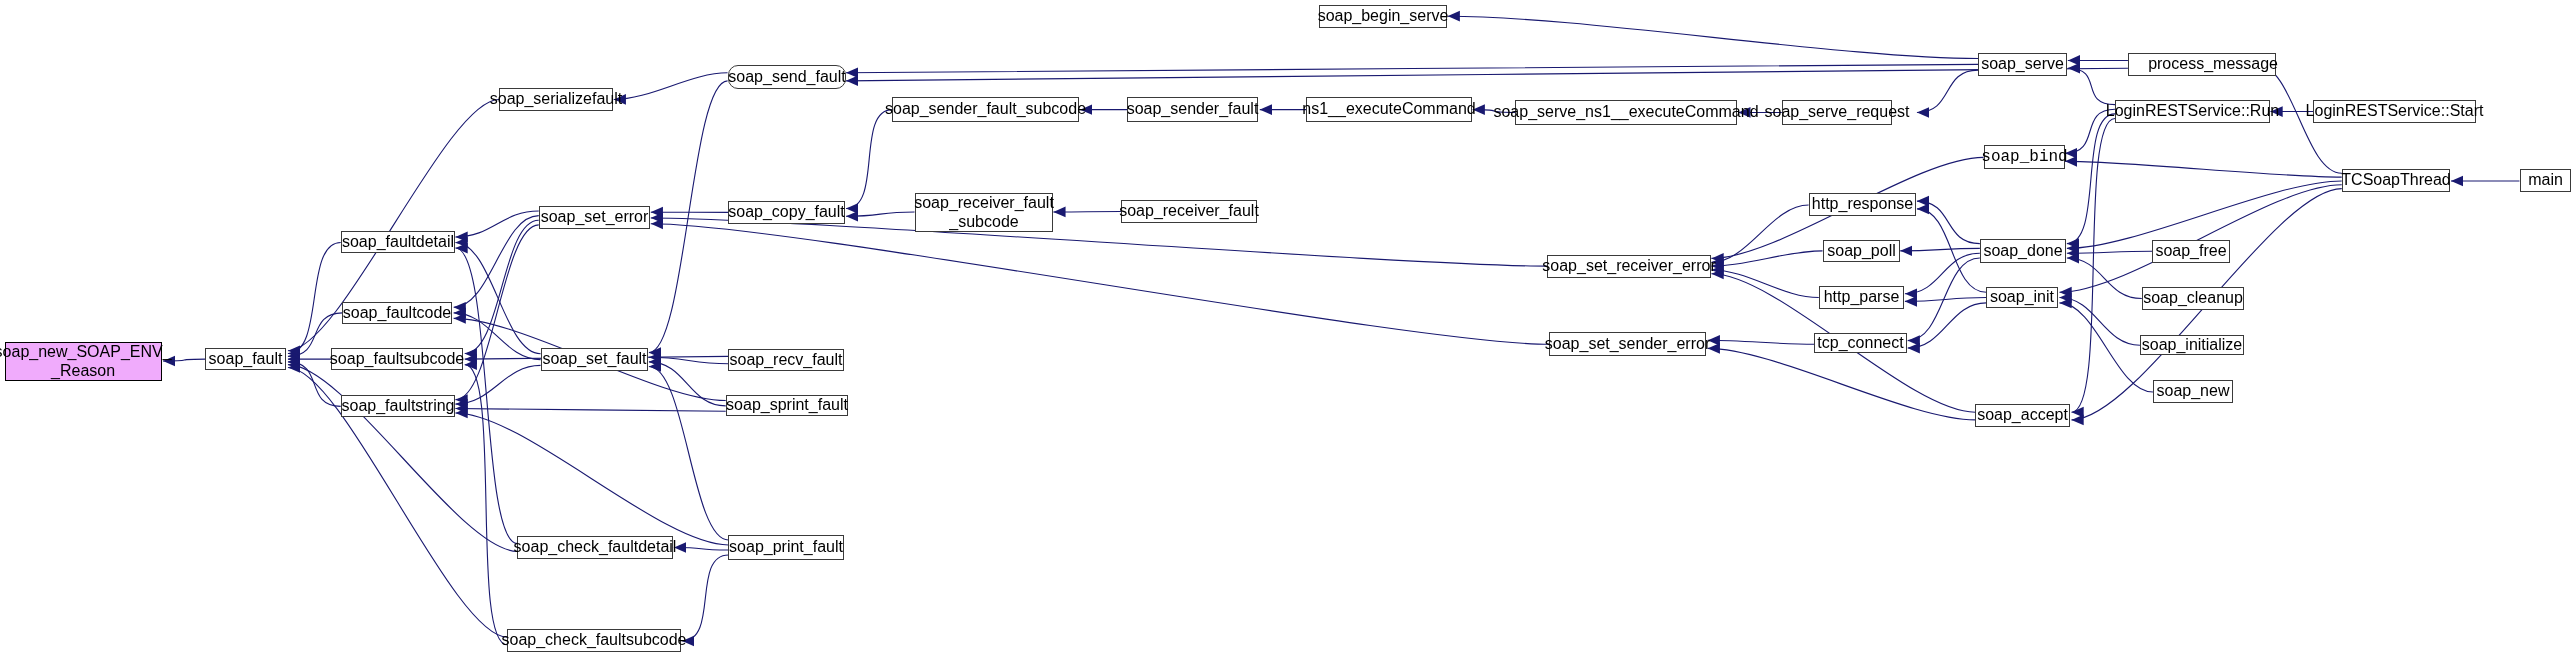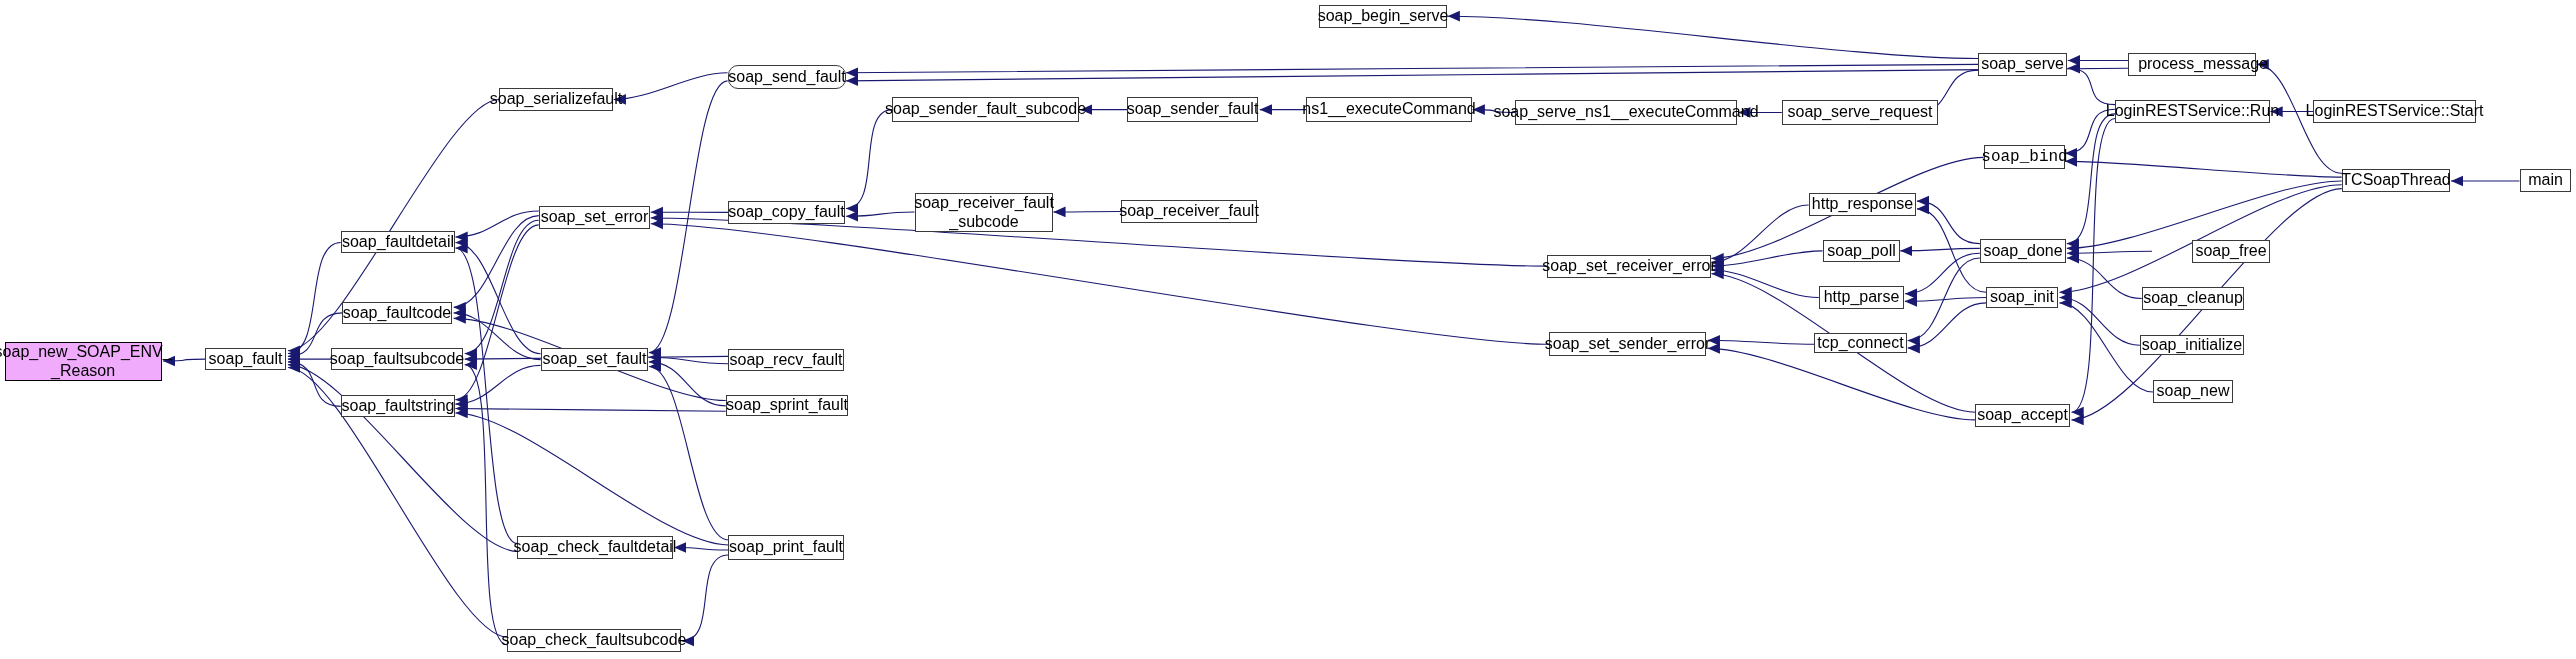--- a/index.html
+++ b/index.html
@@ -153,37 +153,37 @@
       </div>
       <div class="node" style="left: 1127px; top: 97px; width: 131px; height: 25px;">
         <div>soap_sender_fault</div>
       </div>
       <div class="node" style="left: 1306px; top: 97px; width: 166px; height: 25px;">
         <div>ns1__executeCommand</div>
       </div>
       <div class="node" style="left: 1515px; top: 100px; width: 222px; height: 25px;">
         <div>soap_serve_ns1__executeCommand</div>
       </div>
-      <div class="node" style="left: 1782px; top: 100px; width: 156px; height: 25px;">
+      <div class="node" style="left: 1782px; top: 100px; width: 110px; height: 25px;">
         <div>soap_serve_request</div>
       </div>
       <div class="node" style="left: 915px; top: 193px; width: 138px; height: 39px;">
         <div>soap_receiver_fault</div>
         <div>_subcode</div>
       </div>
       <div class="node" style="left: 1121px; top: 200px; width: 136px; height: 23px;">
         <div>soap_receiver_fault</div>
       </div>
       <div class="node" style="left: 1319px; top: 4.6px; width: 128px; height: 23px;">
         <div>soap_begin_serve</div>
       </div>
       <div class="node" style="left: 1978px; top: 53px; width: 89px; height: 23px;">
         <div>soap_serve</div>
       </div>
-      <div class="node" style="left: 2128px; top: 53px; width: 128px; height: 23px; padding-left: 24px;">
+      <div class="node" style="left: 2128px; top: 53px; width: 148px; height: 23px; padding-left: 24px;">
         <div>process_message</div>
       </div>
       <div class="node" style="left: 2115px; top: 100px; width: 155px; height: 23px;">
         <div>LoginRESTService::Run</div>
       </div>
       <div class="node" style="left: 2313px; top: 100px; width: 163px; height: 23px;">
         <div>LoginRESTService::Start</div>
       </div>
       <div class="node" style="left: 2342px; top: 169px; width: 108px; height: 23px;">
         <div>TCSoapThread</div>
@@ -199,21 +199,21 @@
       </div>
       <div class="node" style="left: 1547px; top: 255px; width: 164px; height: 23px;">
         <div>soap_set_receiver_error</div>
       </div>
       <div class="node" style="left: 1823px; top: 240px; width: 77px; height: 22px;">
         <div>soap_poll</div>
       </div>
       <div class="node" style="left: 1980px; top: 239px; width: 86px; height: 24px;">
         <div>soap_done</div>
       </div>
-      <div class="node" style="left: 2152px; top: 240px; width: 78px; height: 23px; margin-left: 40px;">
+      <div class="node" style="left: 2152px; top: 240px; width: 78px; height: 23px;">
         <div>soap_free</div>
       </div>
       <div class="node" style="left: 1819px; top: 286px; width: 85px; height: 23px;">
         <div>http_parse</div>
       </div>
       <div class="node" style="left: 1986px; top: 287px; width: 72px; height: 21px;">
         <div>soap_init</div>
       </div>
       <div class="node" style="left: 2142px; top: 287px; width: 102px; height: 23px;">
         <div>soap_cleanup</div>

